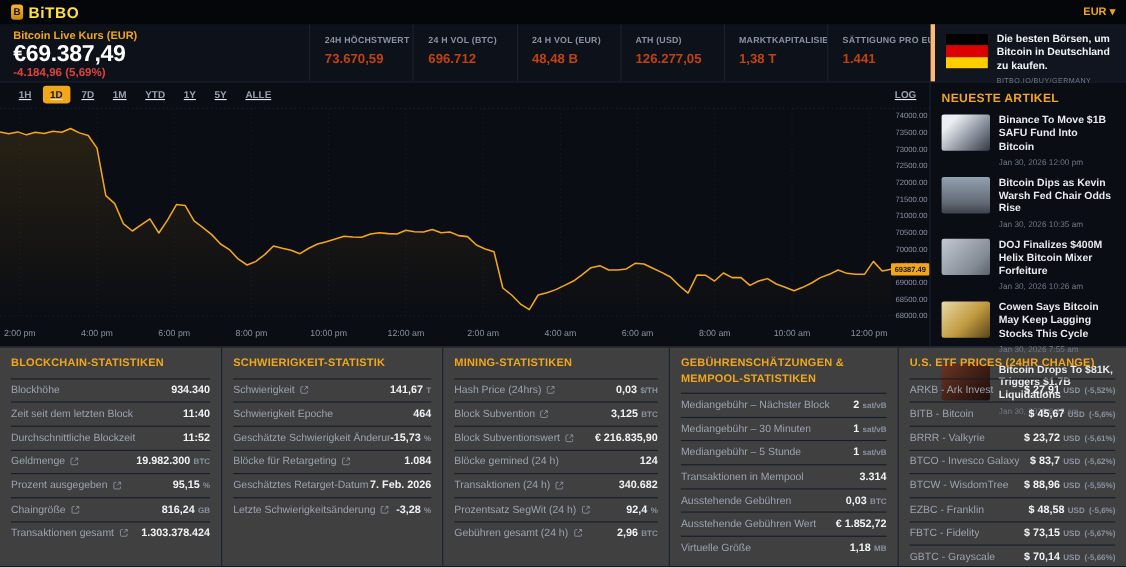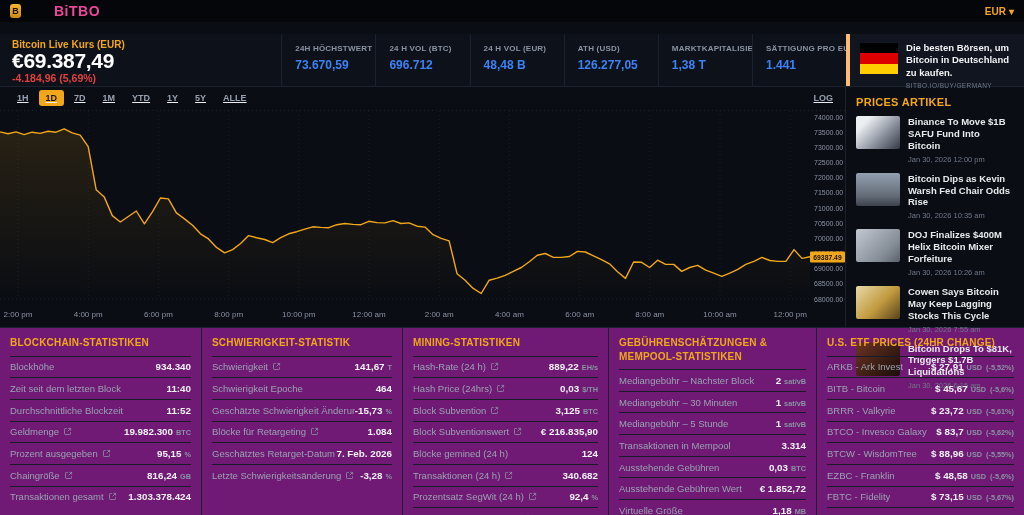--- a/index.html
+++ b/index.html
@@ -9,32 +9,32 @@
     font-family:"Liberation Sans", sans-serif;
     position:relative;
   }
   
   .topbar { height:22px; background:#04060a; display:flex; align-items:center;
             justify-content:space-between; padding:0 10px; }
   .logo { display:flex; align-items:center; gap:5px; }
   .logo-ic { width:11px; height:14px; border-radius:3px;
              background:linear-gradient(#f7b733,#c9890f); color:#1a1205;
              font-size:9px; font-weight:800; display:flex; align-items:center; justify-content:center; }
-  .logo-tx { font-size:14px; font-weight:800; letter-spacing:.5px; color:#ec4899;margin-left:28px; }
+  .logo-tx { font-size:14px; font-weight:800; letter-spacing:.5px; color:#fde047; }
   .cur { color:#f2a71b; font-size:10px; font-weight:700; display:flex; gap:3px; align-items:center; cursor:pointer; }
   
-  .strip { height:53px; background:#0d1119; border-bottom:1px solid #1a2230; display:flex;margin-top:12px; }
+  .strip { height:53px; background:#0d1119; border-bottom:1px solid #1a2230; display:flex; }
   .price-block { width:283px; padding:5px 12px; }
   .pb-label { color:#f2a71b; font-size:10px; font-weight:700; }
   .pb-price { color:#fff; font-size:21px; font-weight:800; letter-spacing:-.3px; line-height:1.05; }
   .pb-change { color:#e0413f; font-size:10.5px; font-weight:700; }
   .stats-wrap { flex:1; display:flex; }
   .stat-col { flex:1; border-left:1px solid #1a2230; padding:10px 4px 0 13px; overflow:hidden; }
   .stat-label { color:#8a93a3; font-size:8px; font-weight:700; letter-spacing:.2px; white-space:nowrap; }
-  .stat-value { color:#3b82f6; font-size:12px; font-weight:600; margin-top:5px; white-space:nowrap; }
+  .stat-value { color:#c2410c; font-size:12px; font-weight:600; margin-top:5px; white-space:nowrap; }
   
   .banner { width:179px; background:#10151f; border-left:4px solid #fdba74;
             padding:8px 8px 6px 10px; display:flex; gap:8px; cursor:pointer; }
   .flag { width:38px; height:31px; margin-top:1px; flex:none; display:flex; flex-direction:column; }
   .flag div { flex:1; }
   .fl-b { background:#000; } .fl-r { background:#dd0000; } .fl-g { background:#ffce00; }
   .bn-title { font-size:9.5px; font-weight:700; line-height:1.3; color:#f2f3f5; }
   .bn-sub { font-size:6.5px; color:#6f7989; letter-spacing:.4px; margin-top:3px; }
   
   .main-row { display:flex; height:240px; }
@@ -55,21 +55,21 @@
   .thumb { width:44px; height:33px; border-radius:2px; flex:none; }
   .th-doc   { background:linear-gradient(135deg,#eceff2 20%,#9aa0ab 55%,#343a45); }
   .th-fed   { background:linear-gradient(180deg,#93a0b0,#636b76 70%,#3c424c); }
   .th-card  { background:linear-gradient(135deg,#c3c9d1,#848c96 70%,#5a616b); }
   .th-gold  { background:linear-gradient(135deg,#e8d9a8,#c19a3f 55%,#57431a); }
   .th-crash { background:linear-gradient(135deg,#6b3423,#3a1c13 60%,#1c0e0a); }
   .art-title { font-size:9.5px; font-weight:700; line-height:1.25; color:#e8eaed; }
   .art-date { font-size:7.5px; color:#6f7989; margin-top:3px; }
   
   .bottom-grid { display:grid; grid-template-columns:201px 201px 206px 208px 208px;
-                 border-top:1px solid #1a2230; height:200px; background:#701a75; }
+                 border-top:1px solid #1a2230; height:200px; background:#404040; }
   .panel { border-left:1px solid #1a2230; padding:0 10px; overflow:hidden; }
   .panel:first-child { border-left:none; }
   .p-title { color:#f2a71b; font-size:10px; font-weight:800; letter-spacing:.2px;
              line-height:1.35; padding:8px 0 6px; }
   .p-row { display:flex; justify-content:space-between; align-items:center; height:21.7px;
            border-top:1px solid #161d29; font-size:9.5px; }
   .p-label { color:#9aa3b2; display:flex; align-items:center; gap:4px; white-space:nowrap; overflow:hidden; }
   .p-value { color:#f0f2f5; font-weight:700; font-size:9.8px; white-space:nowrap; }
   .p-unit { font-size:7.3px; color:#8a93a3; font-weight:700; margin-left:3px; }
   .etf-ch { font-size:7.3px; color:#8a93a3; font-weight:600; margin-left:4px; }
@@ -201,21 +201,21 @@
         <span style="left: 43.6686%;">12:00 am</span>
         <span style="left: 51.9763%;">2:00 am</span>
         <span style="left: 60.284%;">4:00 am</span>
         <span style="left: 68.5917%;">6:00 am</span>
         <span style="left: 76.8994%;">8:00 am</span>
         <span style="left: 85.2071%;">10:00 am</span>
         <span style="left: 93.5148%;">12:00 pm</span>
       </div>
   </div>
   <div class="sidebar">
-    <div class="news-title">PRICES ARTIKEL</div>
+    <div class="news-title">NEUESTE ARTIKEL</div>
     <div id="articles">
         <div class="article">
           <div class="thumb th-doc"></div>
     <div>
             <div class="art-title">Binance To Move $1B SAFU Fund Into Bitcoin</div>
     <div class="art-date">Jan 30, 2026  12:00 pm</div>
           </div>
         </div>
         <div class="article">
           <div class="thumb th-fed"></div>
@@ -325,27 +325,20 @@
         <div class="p-label">Letzte Schwierigkeitsänderung<svg class="ext-ic" viewBox="0 0 12 12">
             <path d="M5 2H3a1 1 0 0 0-1 1v6a1 1 0 0 0 1 1h6a1 1 0 0 0 1-1V7" fill="none" stroke="#8a93a3" stroke-width="1.1"></path>
             <path d="M7.2 1.8h3v3M10 2 6.2 5.8" fill="none" stroke="#8a93a3" stroke-width="1.1"></path>
           </svg></div>
         <div class="p-value">-3,28<span class="p-unit">%</span></div>
       </div>
     </div>
     <div class="panel">
       <div class="p-title">MINING-STATISTIKEN</div>
       <div class="p-row">
-        <div class="p-label">Hash-Rate (24 h)<svg class="ext-ic" viewBox="0 0 12 12">
-            <path d="M5 2H3a1 1 0 0 0-1 1v6a1 1 0 0 0 1 1h6a1 1 0 0 0 1-1V7" fill="none" stroke="#8a93a3" stroke-width="1.1"></path>
-            <path d="M7.2 1.8h3v3M10 2 6.2 5.8" fill="none" stroke="#8a93a3" stroke-width="1.1"></path>
-          </svg></div>
-        <div class="p-value">889,22<span class="p-unit">EH/s</span></div>
-      </div>
-      <div class="p-row">
         <div class="p-label">Hash Price (24hrs)<svg class="ext-ic" viewBox="0 0 12 12">
             <path d="M5 2H3a1 1 0 0 0-1 1v6a1 1 0 0 0 1 1h6a1 1 0 0 0 1-1V7" fill="none" stroke="#8a93a3" stroke-width="1.1"></path>
             <path d="M7.2 1.8h3v3M10 2 6.2 5.8" fill="none" stroke="#8a93a3" stroke-width="1.1"></path>
           </svg></div>
         <div class="p-value">0,03<span class="p-unit">$/TH</span></div>
       </div>
       <div class="p-row">
         <div class="p-label">Block Subvention<svg class="ext-ic" viewBox="0 0 12 12">
             <path d="M5 2H3a1 1 0 0 0-1 1v6a1 1 0 0 0 1 1h6a1 1 0 0 0 1-1V7" fill="none" stroke="#8a93a3" stroke-width="1.1"></path>
             <path d="M7.2 1.8h3v3M10 2 6.2 5.8" fill="none" stroke="#8a93a3" stroke-width="1.1"></path>

